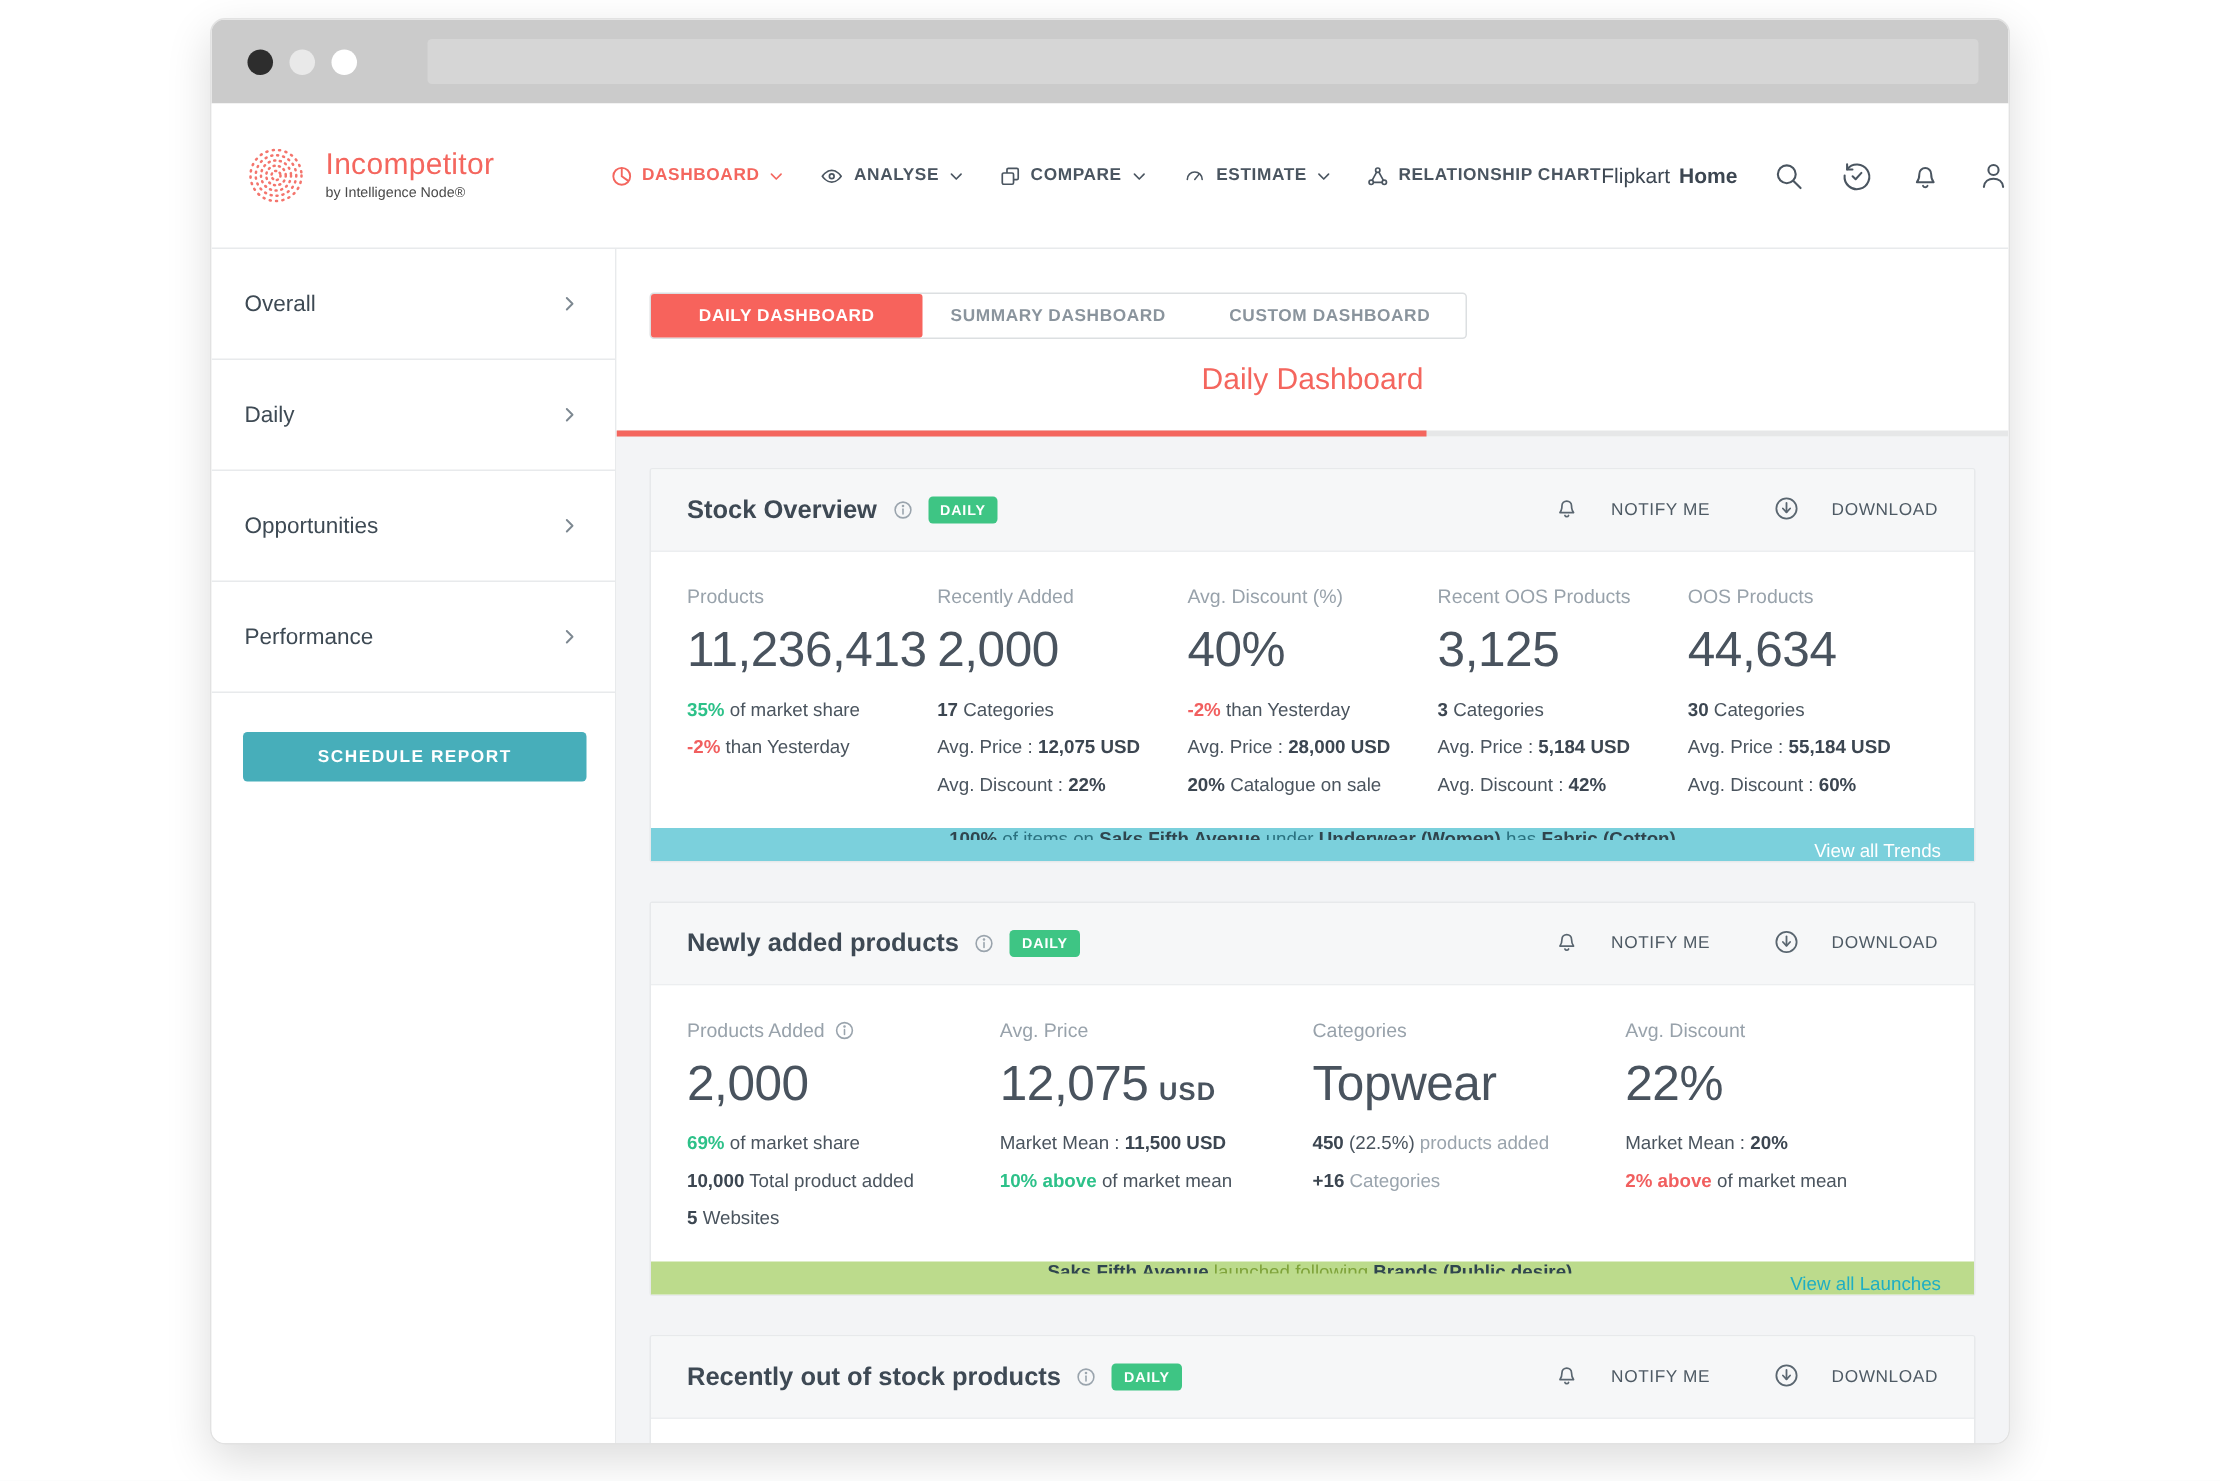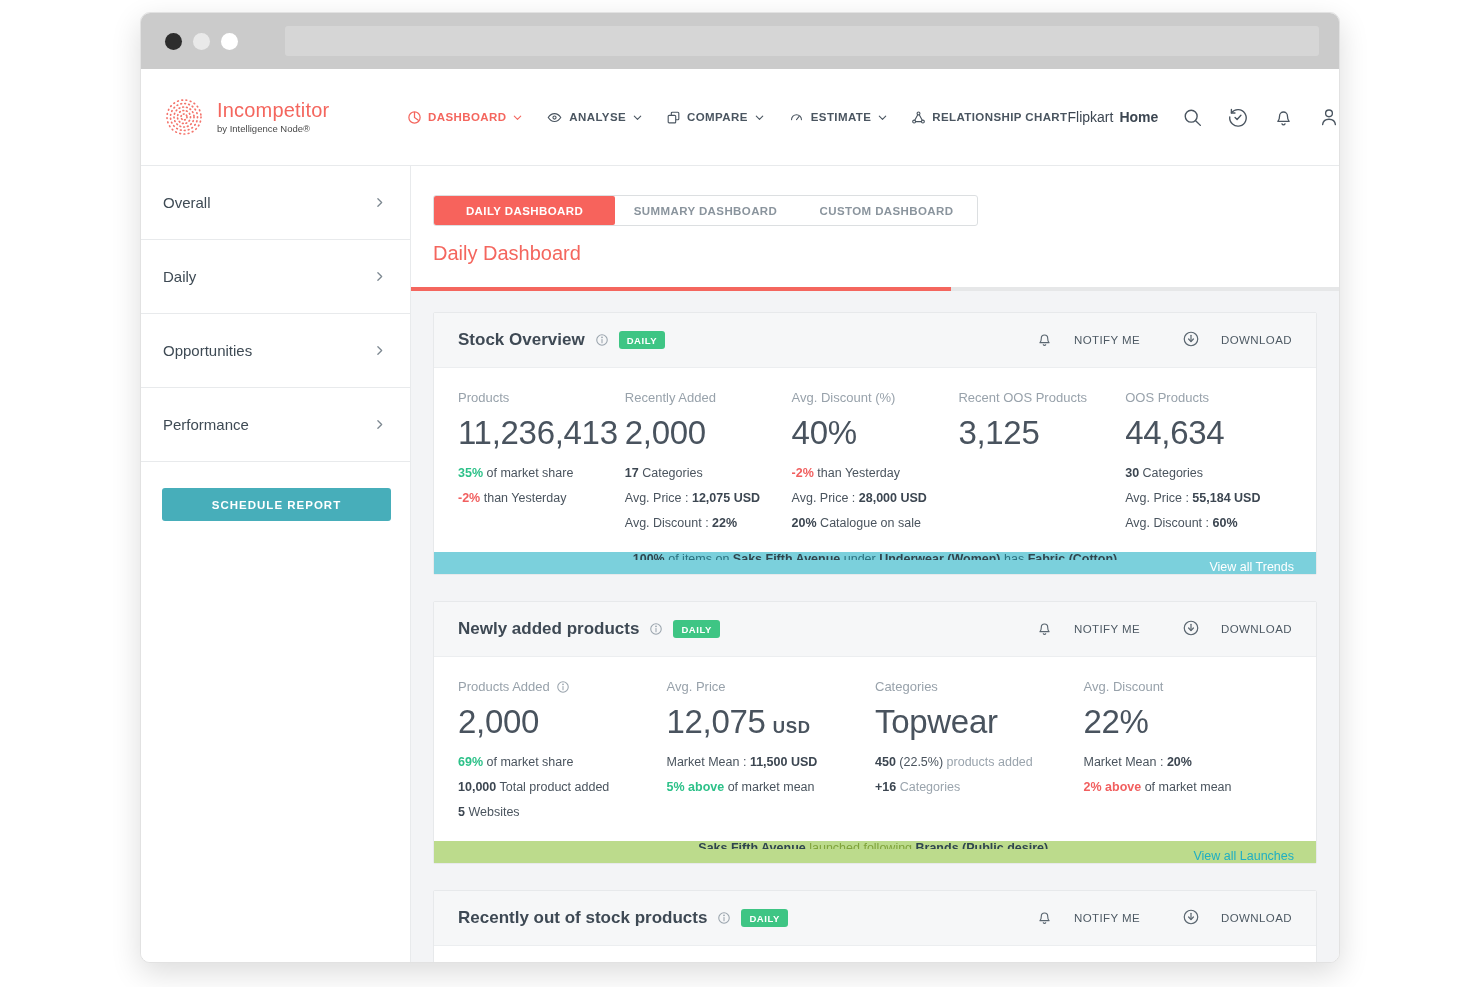--- a/index.html
+++ b/index.html
@@ -40,21 +40,21 @@
     font-size:16px; color:#3e4a54; border-bottom:1px solid #e8eaec; letter-spacing:.2px; }
   .side-item { height:74px; display:flex; align-items:center; justify-content:space-between;
     padding:0 24px 0 22px; font-size:15px; color:#3e4a54; border-bottom:1px solid #e8eaec; cursor:pointer; }
   .side-item .chev { color:#7d8891; display:flex; }
   .schedule-btn { display:block; margin:26px 20px 0 21px; width:229px; height:33px;
     background:#47aeba; color:#fff; border:none; border-radius:3px; font-size:11.5px;
     font-weight:700; letter-spacing:1px; cursor:pointer;
     font-family:"Liberation Sans","DejaVu Sans",sans-serif; }
 
   .main { flex:1; background:#f3f4f6; min-width:0; overflow:hidden; display:flex; flex-direction:column; }
-  .main-top { background:#fff; height:125px; flex:none; position:relative; padding:29px 22px 0; }
+  .main-top { background:#fff; height:125px; flex:none; position:relative; padding:29px 22px 0;text-align:center; }
   .main-top::after { content:""; position:absolute; left:0; right:0; bottom:0; height:4px; background:#e6e7e8; }
   .red-underline { position:absolute; left:0; bottom:0; width:540px; height:4px; background:#f4665e; z-index:1; }
   .tabs { display:flex; width:545px; border:1px solid #dcdfe1; border-radius:3px; background:#fff; height:31px; }
   .tab { flex:1; display:flex; align-items:center; justify-content:center; font-size:11.5px;
     letter-spacing:.4px; color:#8a949d; font-weight:700; cursor:pointer; border-radius:2px; }
   .tab.active { background:#f7635c; color:#fff; }
   .page-title { margin-top:16px; font-size:20px; color:#f4665e; font-weight:500; }
 
   .cards { flex:1; overflow:hidden; padding:21px 22px; display:flex; flex-direction:column; gap:26px; }
   .card { background:#fff; border:1px solid #e7e9eb; border-radius:2px; flex:none; }
@@ -348,20 +348,25 @@
                     <div class="metric-line"><span class="m-bold">20%</span><span class="m-plain"> Catalogue on sale</span></div>
                   </div>
                 </div>
                 <div class="metric">
                   <div class="metric-label">
                     <span>Recent OOS Products</span>
                   </div>
                   <div class="metric-value">
                     <span>3,125</span>
                   </div>
+                  <div class="metric-lines">
+                    <div class="metric-line"><span class="m-bold">3</span><span class="m-plain"> Categories</span></div>
+                    <div class="metric-line"><span class="m-plain">Avg. Price : </span><span class="m-bold">5,184 USD</span></div>
+                    <div class="metric-line"><span class="m-plain">Avg. Discount : </span><span class="m-bold">42%</span></div>
+                  </div>
                 </div>
                 <div class="metric">
                   <div class="metric-label">
                     <span>OOS Products</span>
                   </div>
                   <div class="metric-value">
                     <span>44,634</span>
                   </div>
                   <div class="metric-lines">
                     <div class="metric-line"><span class="m-bold">30</span><span class="m-plain"> Categories</span></div>
@@ -428,21 +433,21 @@
                 <div class="metric">
                   <div class="metric-label">
                     <span>Avg. Price</span>
                   </div>
                   <div class="metric-value">
                     <span>12,075</span>
                     <span class="metric-unit">USD</span>
                   </div>
                   <div class="metric-lines">
                     <div class="metric-line"><span class="m-plain">Market Mean : </span><span class="m-bold">11,500 USD</span></div>
-                    <div class="metric-line"><span class="m-green">5% above</span><span class="m-plain"> of market mean</span></div>
+                    <div class="metric-line"><span class="m-green">10% above</span><span class="m-plain"> of market mean</span></div>
                   </div>
                 </div>
                 <div class="metric">
                   <div class="metric-label">
                     <span>Categories</span>
                   </div>
                   <div class="metric-value">
                     <span>Topwear</span>
                   </div>
                   <div class="metric-lines">

